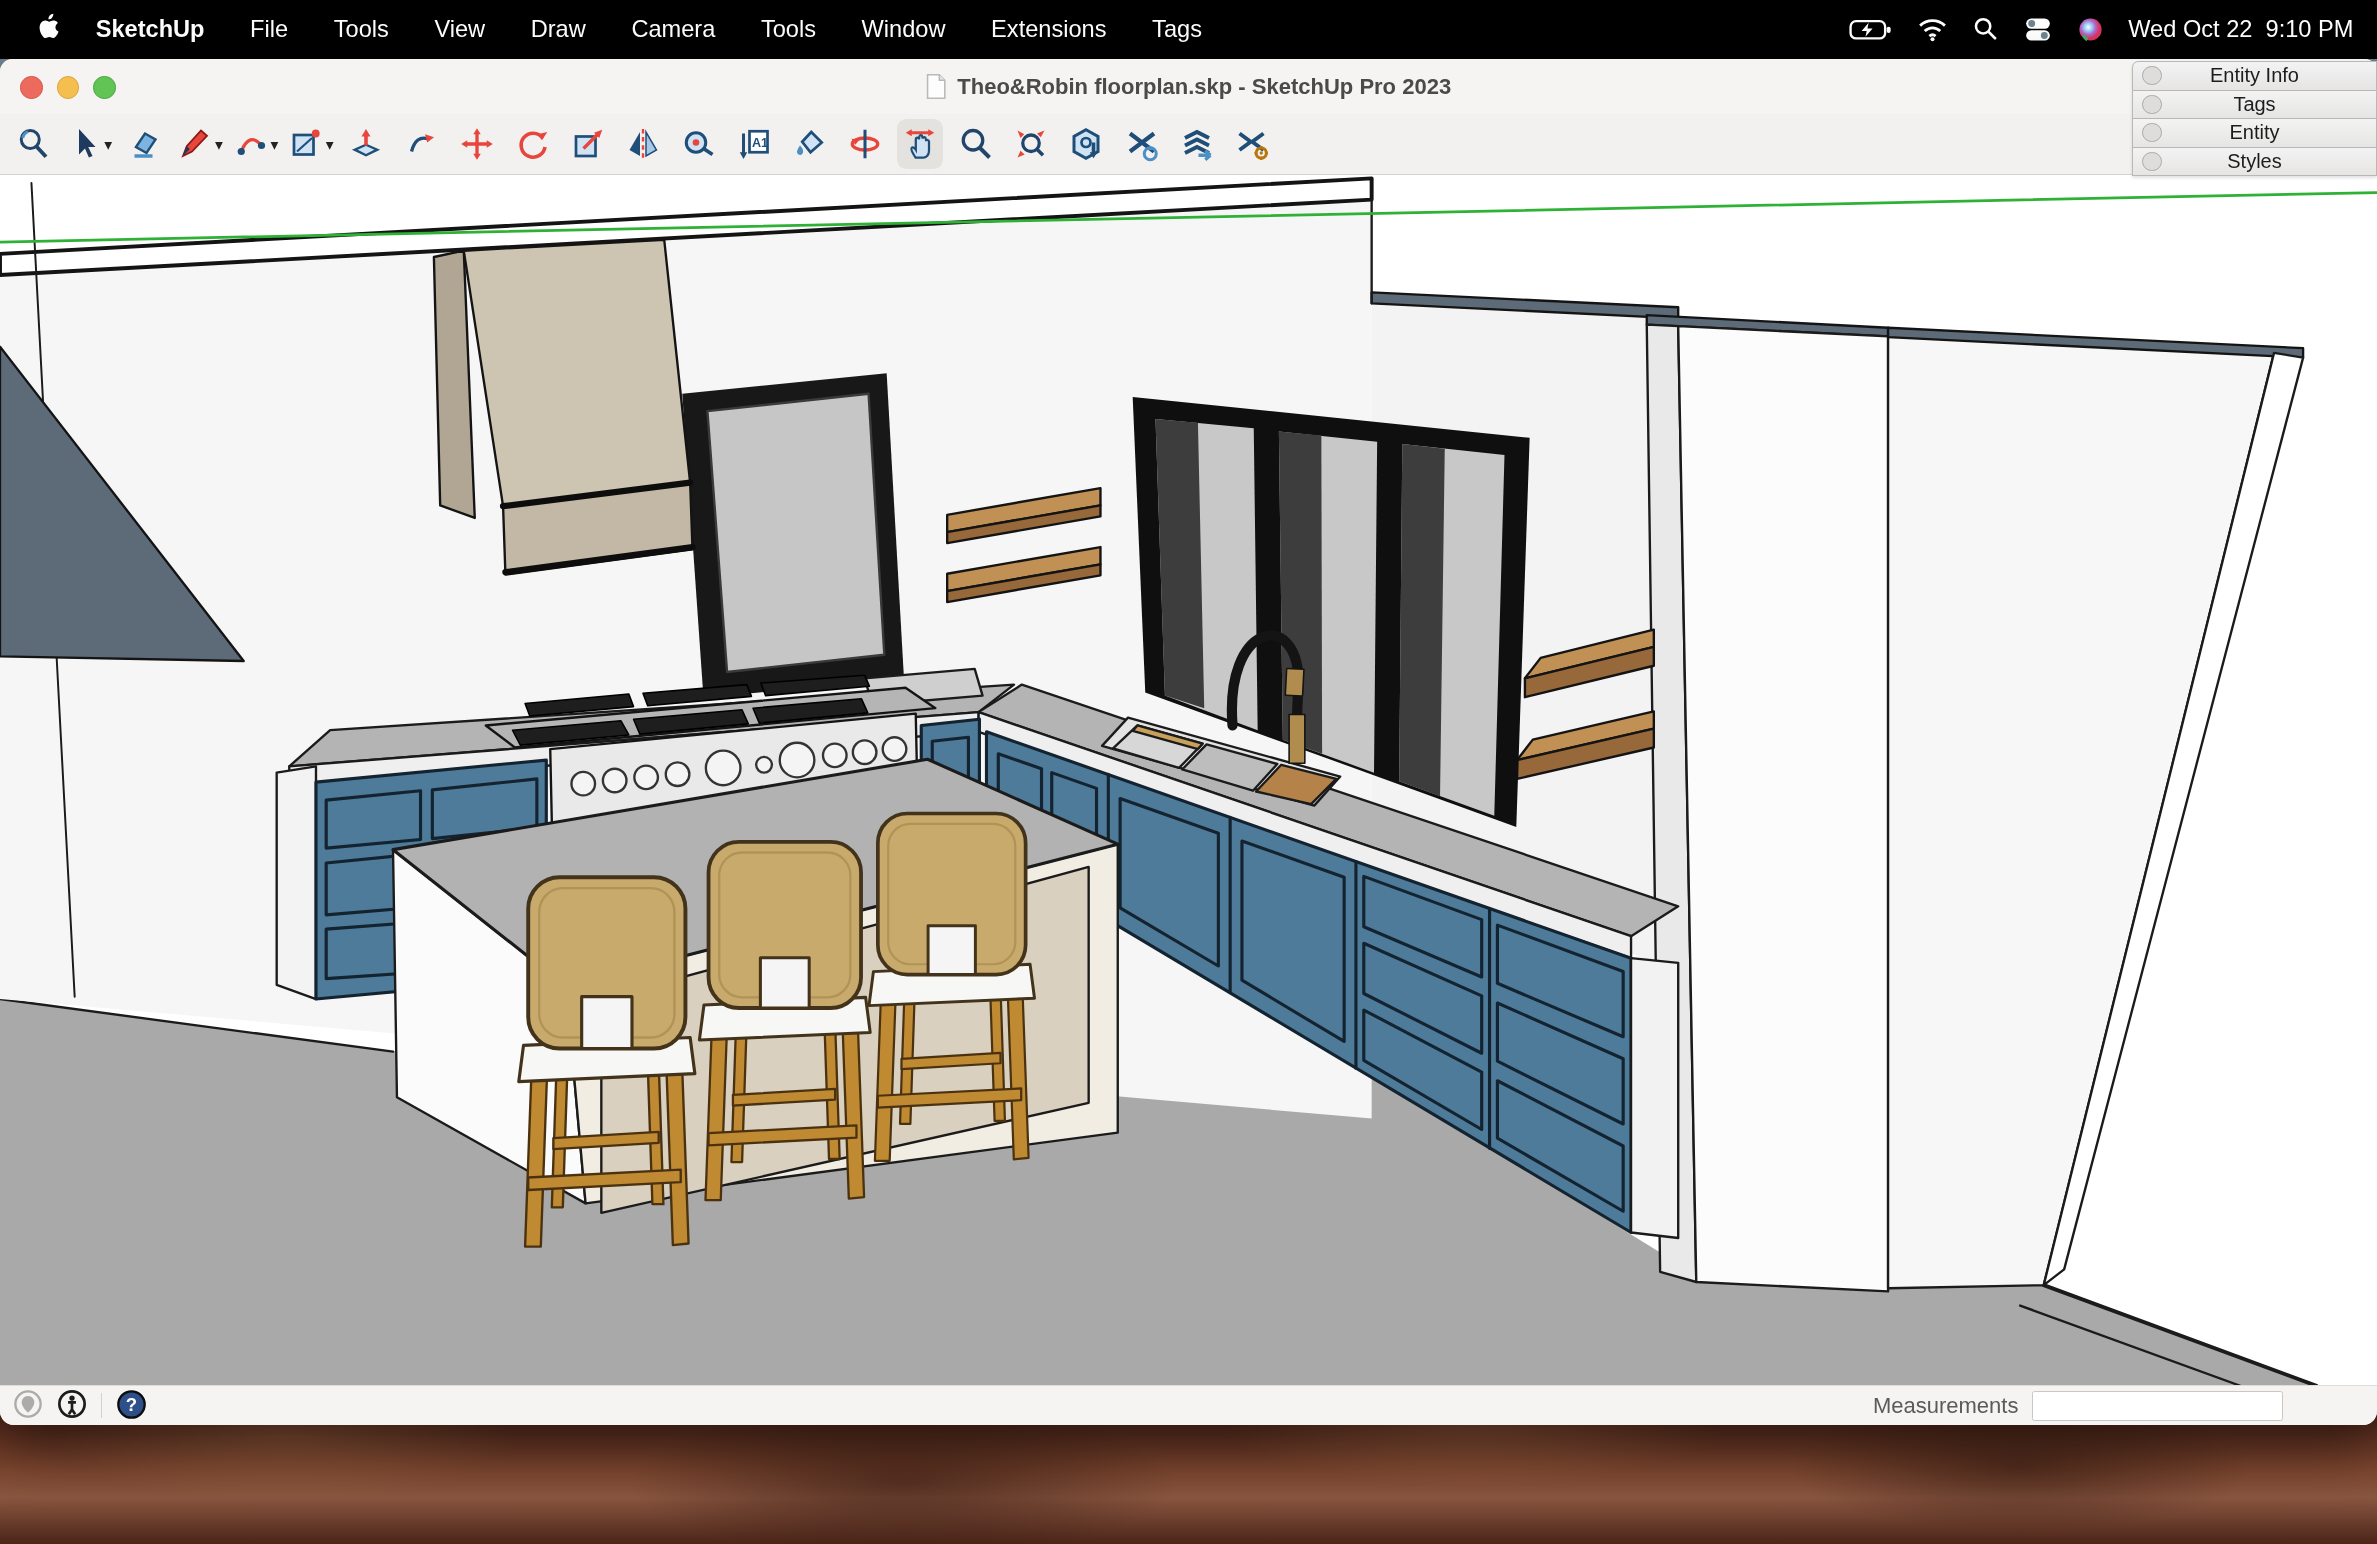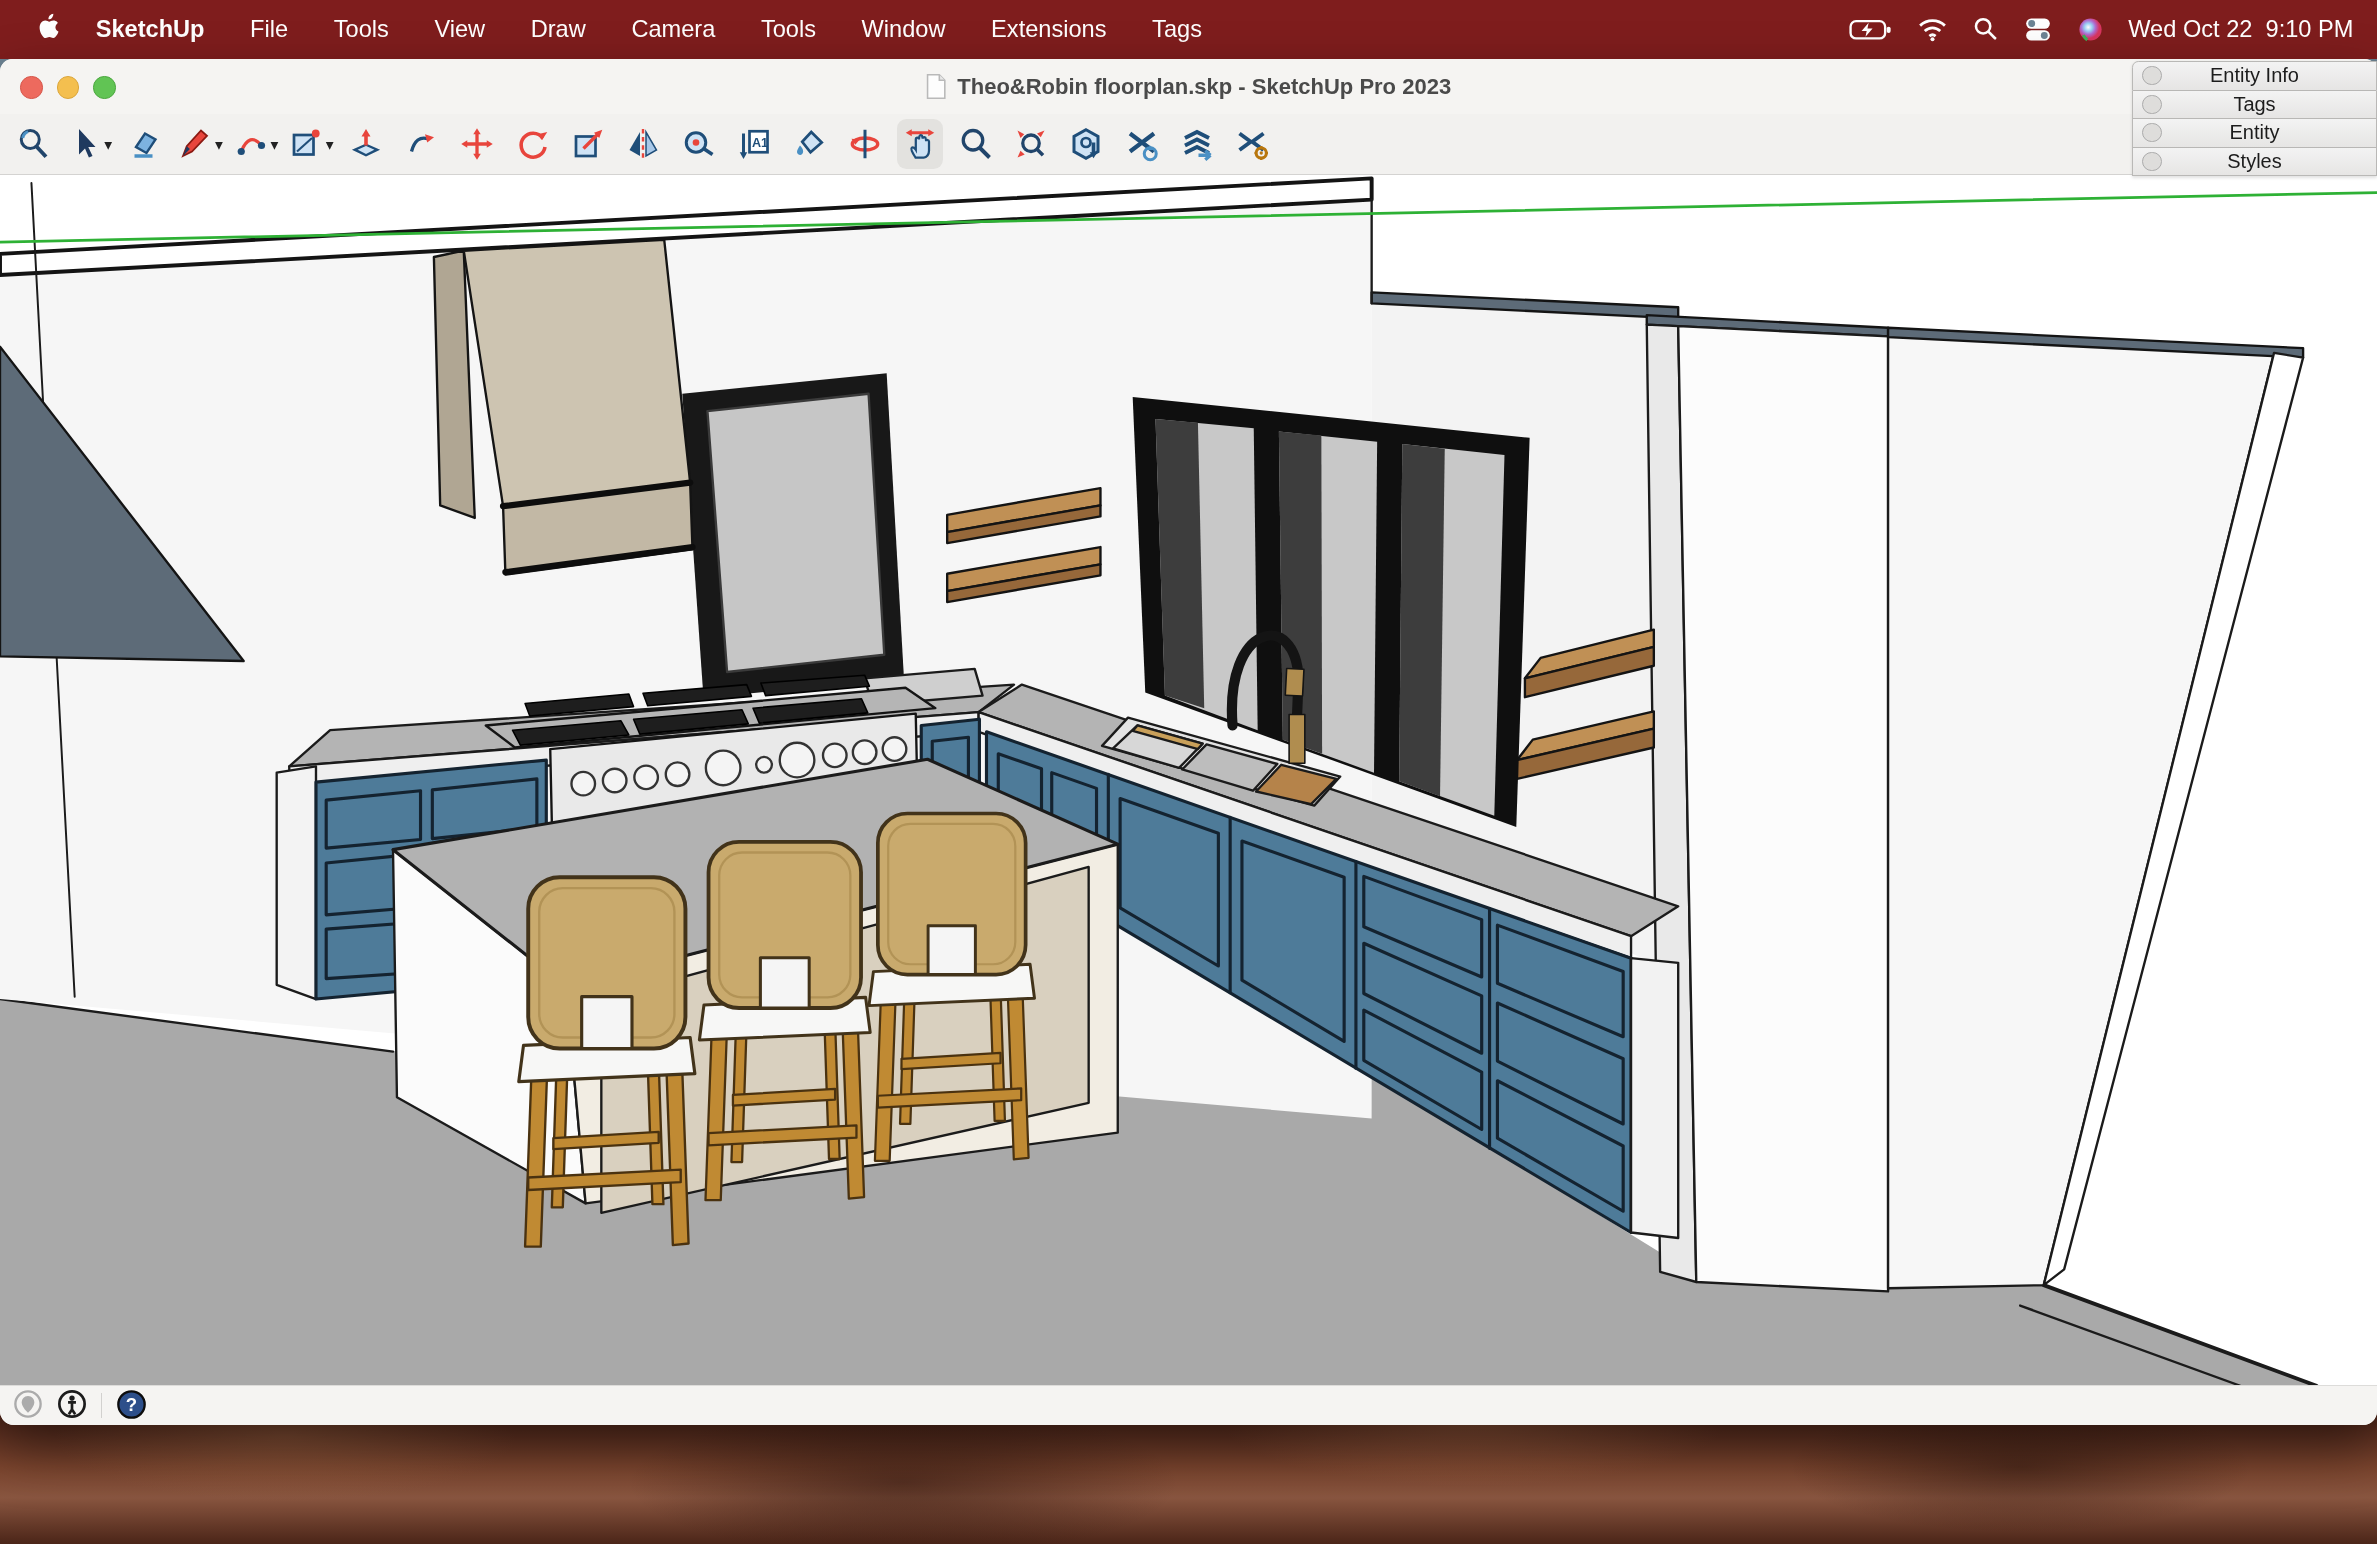--- a/index.html
+++ b/index.html
@@ -7,21 +7,21 @@
     width:2377px;height:1544px;position:relative;overflow:hidden;
     font-family:"Liberation Sans","DejaVu Sans",sans-serif;
     background:
       radial-gradient(330px 94px at 12% 93%, rgba(160,105,70,.45), transparent 70%),
       radial-gradient(393px 110px at 38% 96%, rgba(40,18,12,.5), transparent 70%),
       radial-gradient(362px 94px at 62% 92%, rgba(186,120,82,.4), transparent 70%),
       radial-gradient(330px 94px at 85% 95%, rgba(40,19,12,.5), transparent 70%),
       linear-gradient(180deg,#6d8494 0%,#6d8494 6%,#54291c 92%,#7c452e 95%,#8a5640 97%,#4b2518 100%);
   }
   
-  .menubar{position:absolute;left:0;top:0;width:2377px;height:59px;background:#7f1d1d;
+  .menubar{position:absolute;left:0;top:0;width:2377px;height:59px;background:#000000;
     display:flex;align-items:center;color:#fff;font-size:23.6px;}
   .menubar .left{display:flex;align-items:center;gap:11px;padding-left:28px;}
   .mi{padding:0 17.3px;white-space:nowrap;}
   .mi.app{font-weight:bold;}
   .menubar .right{margin-left:auto;display:flex;align-items:center;gap:24px;padding-right:23.6px;}
   .sico{display:flex;align-items:center;}
   .clock{white-space:pre;font-size:23.6px;}
   
   .app-window{position:absolute;left:0;top:59px;width:2377px;height:1366px;
     border-radius:12.6px 12.6px 14px 14px;overflow:hidden;background:#f2f1ef;
@@ -618,20 +618,24 @@
           </svg>
       </span>
       <span class="sb-divider"></span>
       <span>
         <svg width="31" height="31" viewBox="0 0 40 40">
             <circle cx="20" cy="20" r="17" fill="#2d4f8a" stroke="#0d0d0d" stroke-width="3"></circle>
             <text x="20" y="28" text-anchor="middle" font-size="24" font-weight="bold" fill="#fff" font-family="sans-serif">?</text>
           </svg>
       </span>
     </div>
+    <div class="sb-right">
+      <span class="measure-label">Measurements</span>
+      <input class="measure-input" type="text" value="" style="">
+    </div>
   </div>
 </div>
 
 <div class="tray">
   <div class="tray-row">
     <span class="tray-dot"></span>
     <span class="tray-label">Entity Info</span>
   </div>
   <div class="tray-row">
     <span class="tray-dot"></span>

